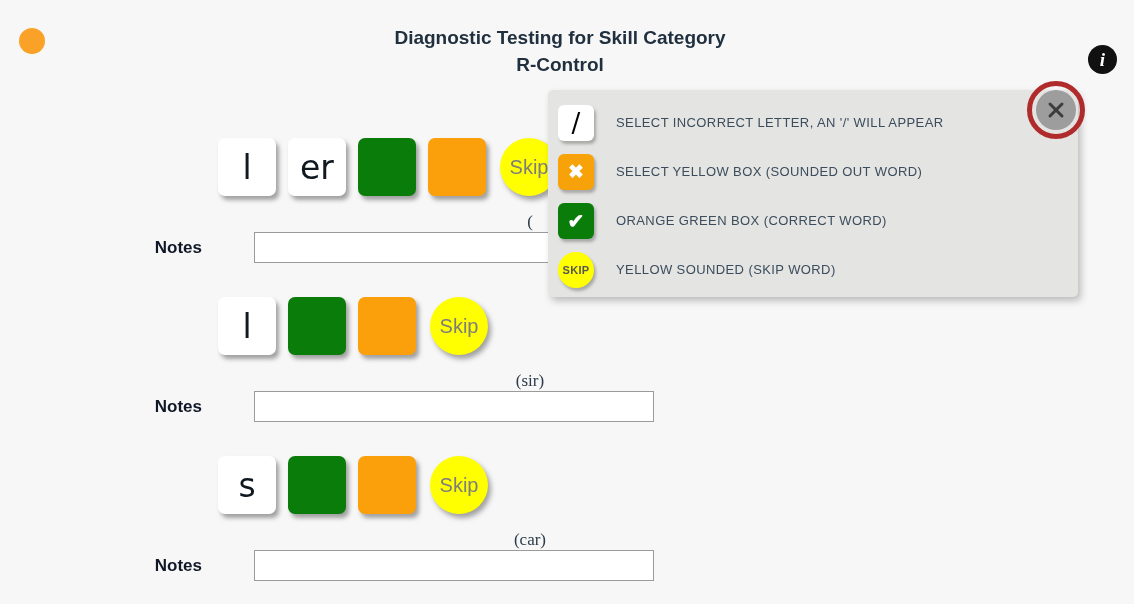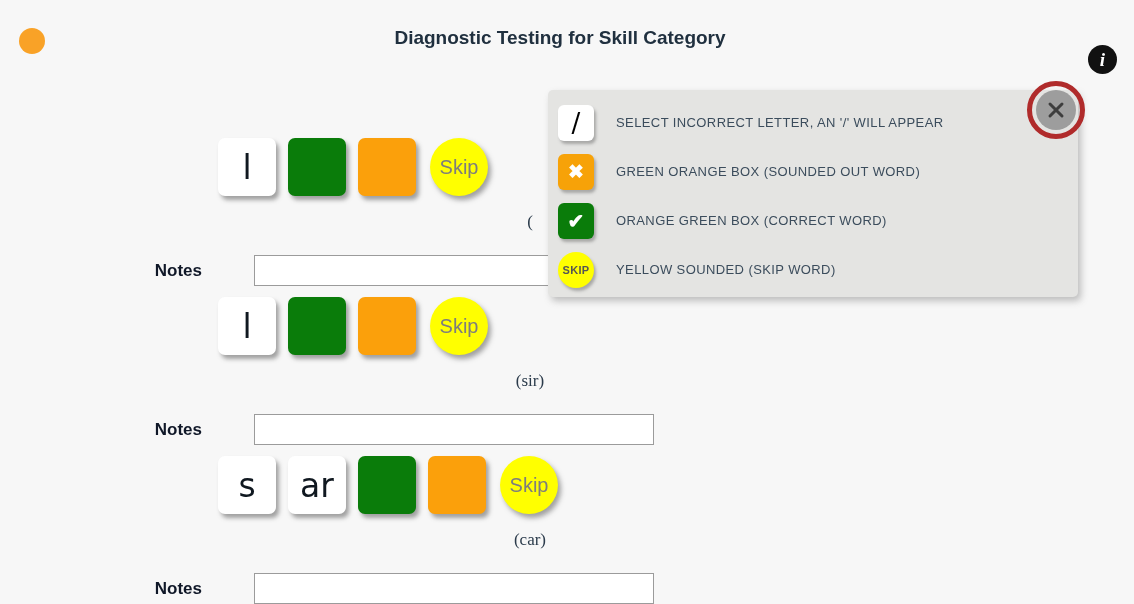--- a/index.html
+++ b/index.html
@@ -115,21 +115,21 @@
     width: 120px;
     text-align: center;
     font-size: 17px;
     color: #2b3b4b;
     font-family: "Liberation Serif", serif;
   }
 
   .notes-line {
     position: absolute;
     left: 0;
-    top: 117px;
+    top: 94px;
     display: flex;
     align-items: center;
     gap: 44px;
   }
   .notes-label {
     width: 210px;
     text-align: right;
     padding-right: 8px;
     font-size: 17px;
     font-weight: bold;
@@ -226,27 +226,29 @@
     pointer-events: none;
   }
 </style>
 </head>
 <body>
 
 <div id="status-dot"></div>
 
 <div id="page-title">
   <span>Diagnostic Testing for Skill Category</span>
+  <span class="line2">R-Control</span>
 </div>
 
 <div id="info-icon">i</div>
 
 <div class="word-row" style="top:138px;">
   <div class="tiles">
     <div class="tile letter">l</div>
+    <div class="tile letter">er</div>
     <div class="tile green"></div>
     <div class="tile orange"></div>
     <div class="skip-circle">Skip</div>
   </div>
   <div class="word-label">(</div>
   <div class="notes-line">
     <div class="notes-label">Notes</div>
     <input class="notes-input" type="text" value="" style="">
   </div>
 </div>
@@ -261,40 +263,39 @@
   <div class="word-label">(sir)</div>
   <div class="notes-line">
     <div class="notes-label">Notes</div>
     <input class="notes-input" type="text" value="" style="">
   </div>
 </div>
 
 <div class="word-row" style="top:456px;">
   <div class="tiles">
     <div class="tile letter">s</div>
-    <div class="tile letter">ar</div>
     <div class="tile green"></div>
     <div class="tile orange"></div>
     <div class="skip-circle">Skip</div>
   </div>
   <div class="word-label">(car)</div>
   <div class="notes-line">
     <div class="notes-label">Notes</div>
     <input class="notes-input" type="text" value="" style="">
   </div>
 </div>
 
 <div id="legend-popup">
   <div class="legend-row">
     <div class="legend-icon slash">/</div>
     <div class="legend-text">SELECT INCORRECT LETTER, AN '/' WILL APPEAR</div>
   </div>
   <div class="legend-row">
     <div class="legend-icon orange">✖</div>
-    <div class="legend-text">GREEN ORANGE BOX (SOUNDED OUT WORD)</div>
+    <div class="legend-text">SELECT YELLOW BOX (SOUNDED OUT WORD)</div>
   </div>
   <div class="legend-row">
     <div class="legend-icon green">✔</div>
     <div class="legend-text">ORANGE GREEN BOX (CORRECT WORD)</div>
   </div>
   <div class="legend-row">
     <div class="legend-icon skip">SKIP</div>
     <div class="legend-text">YELLOW SOUNDED (SKIP WORD)</div>
   </div>
 </div>

